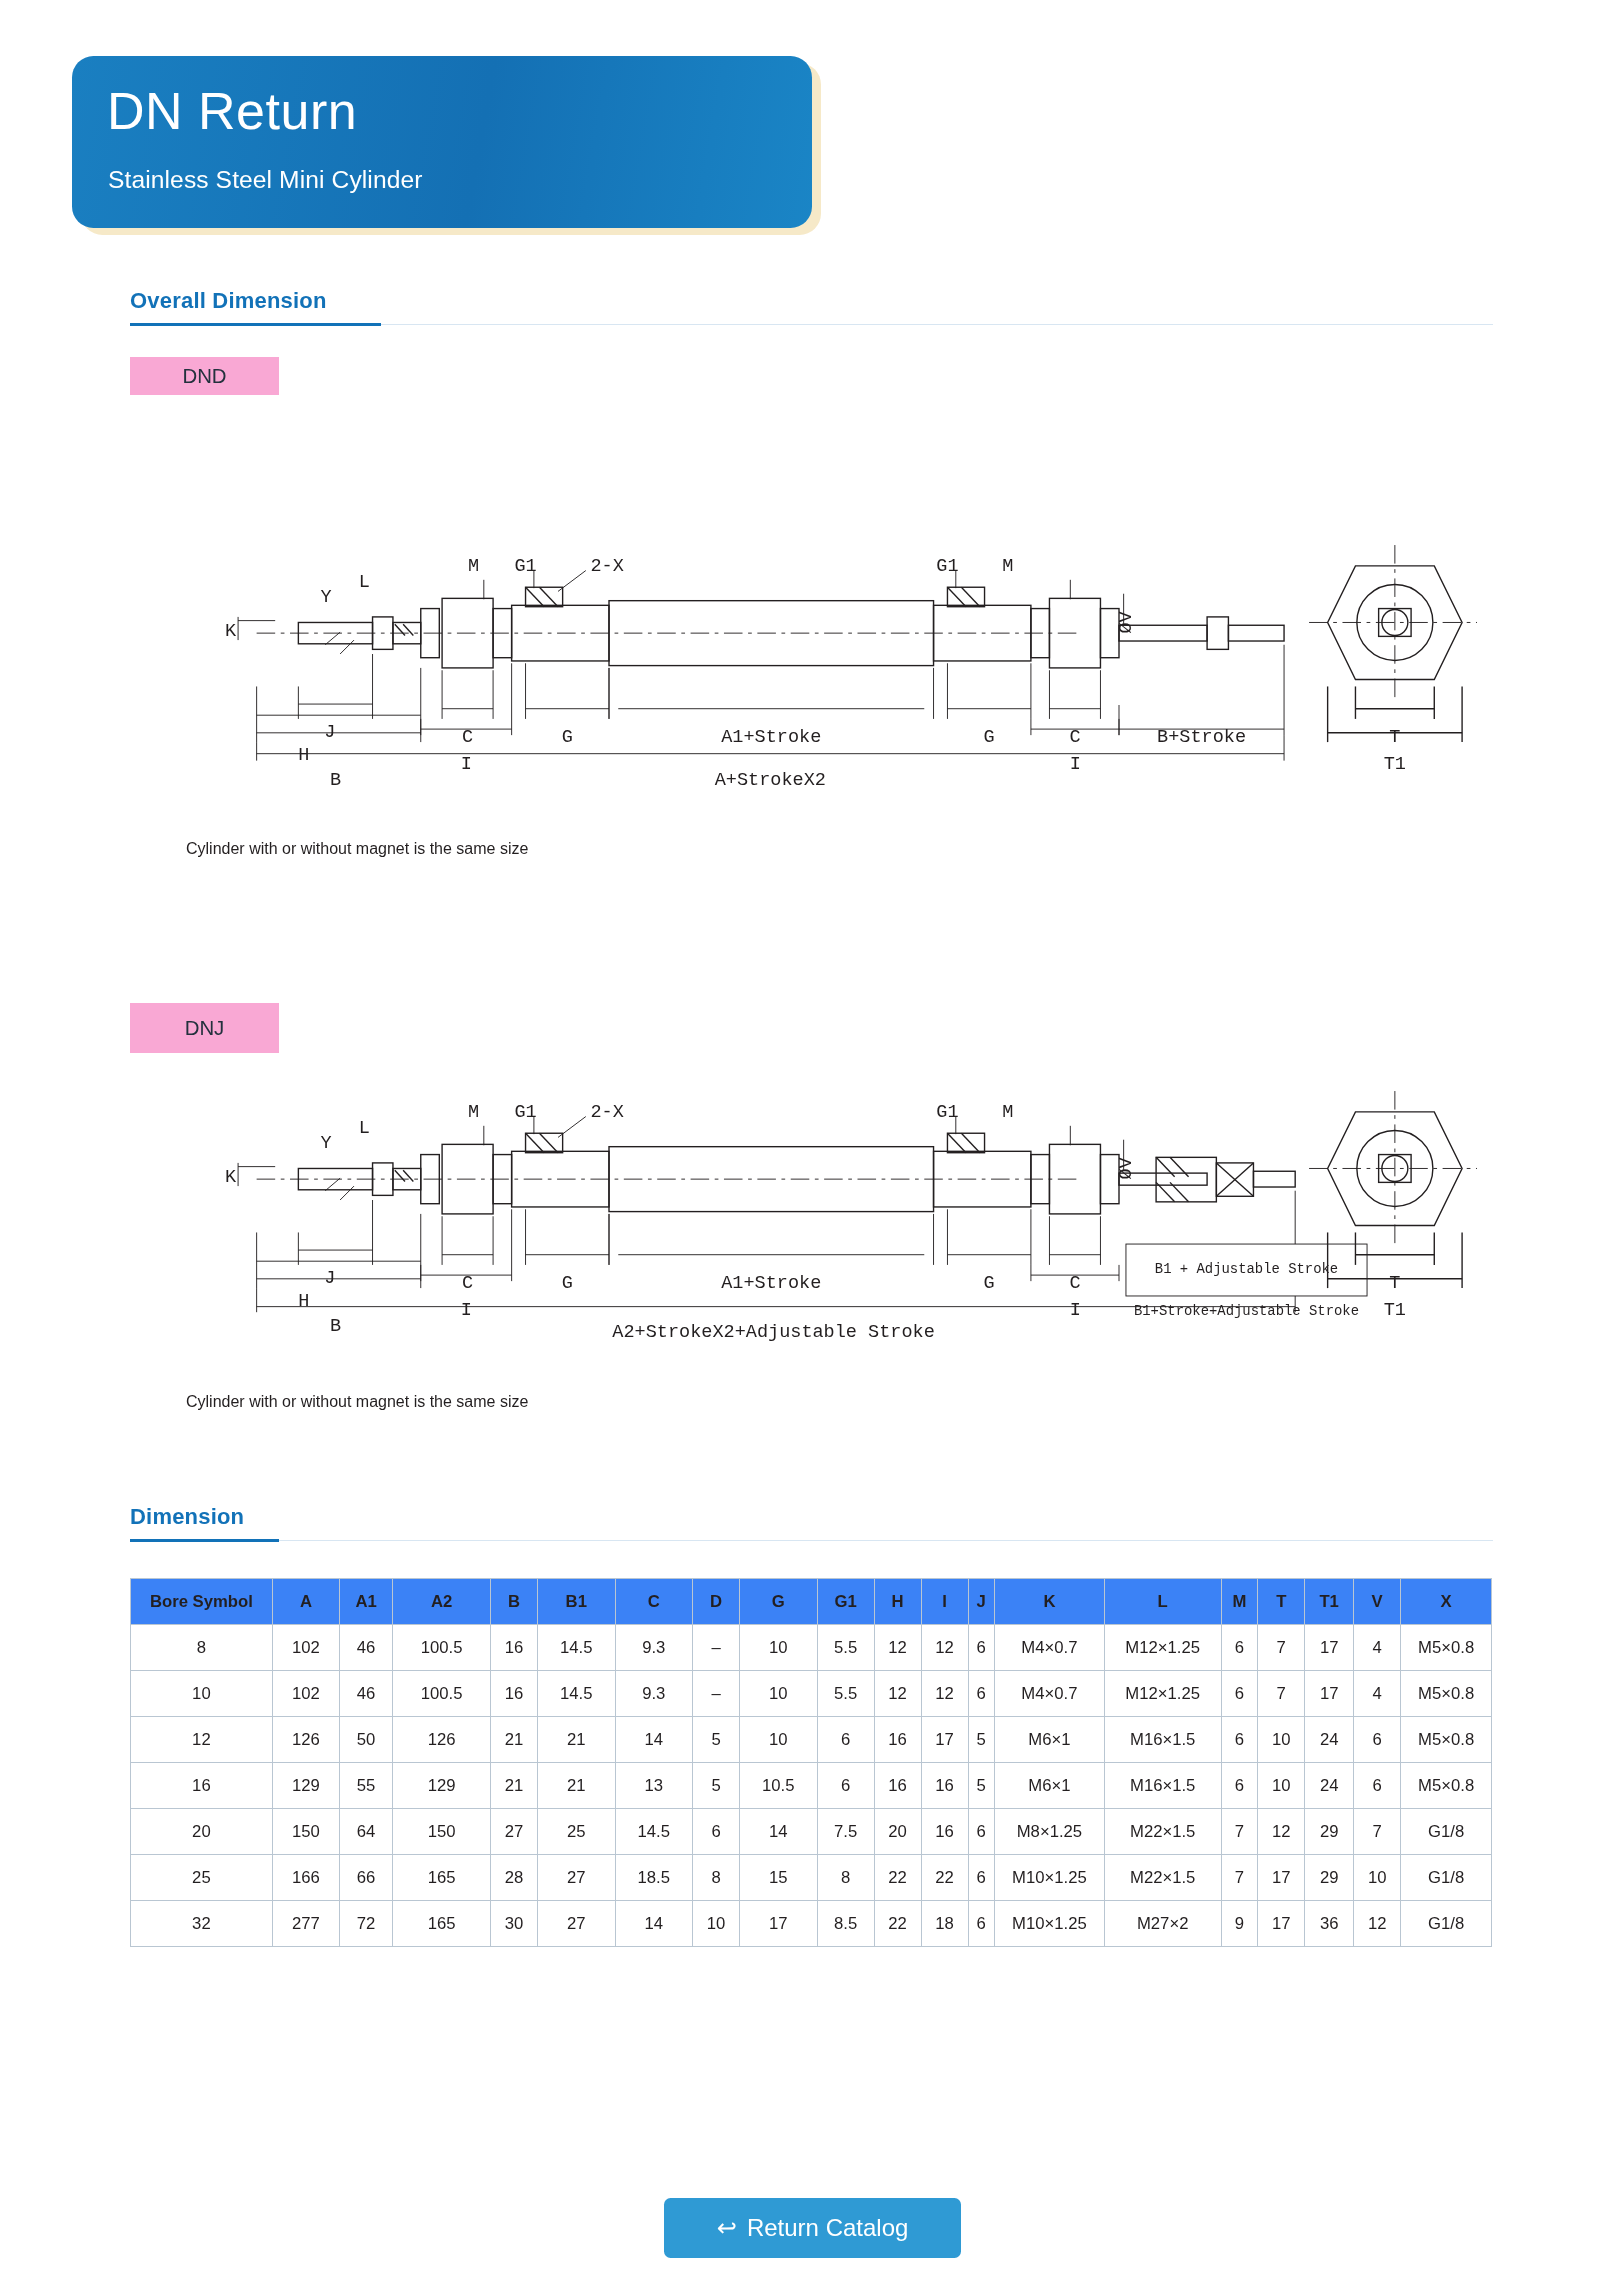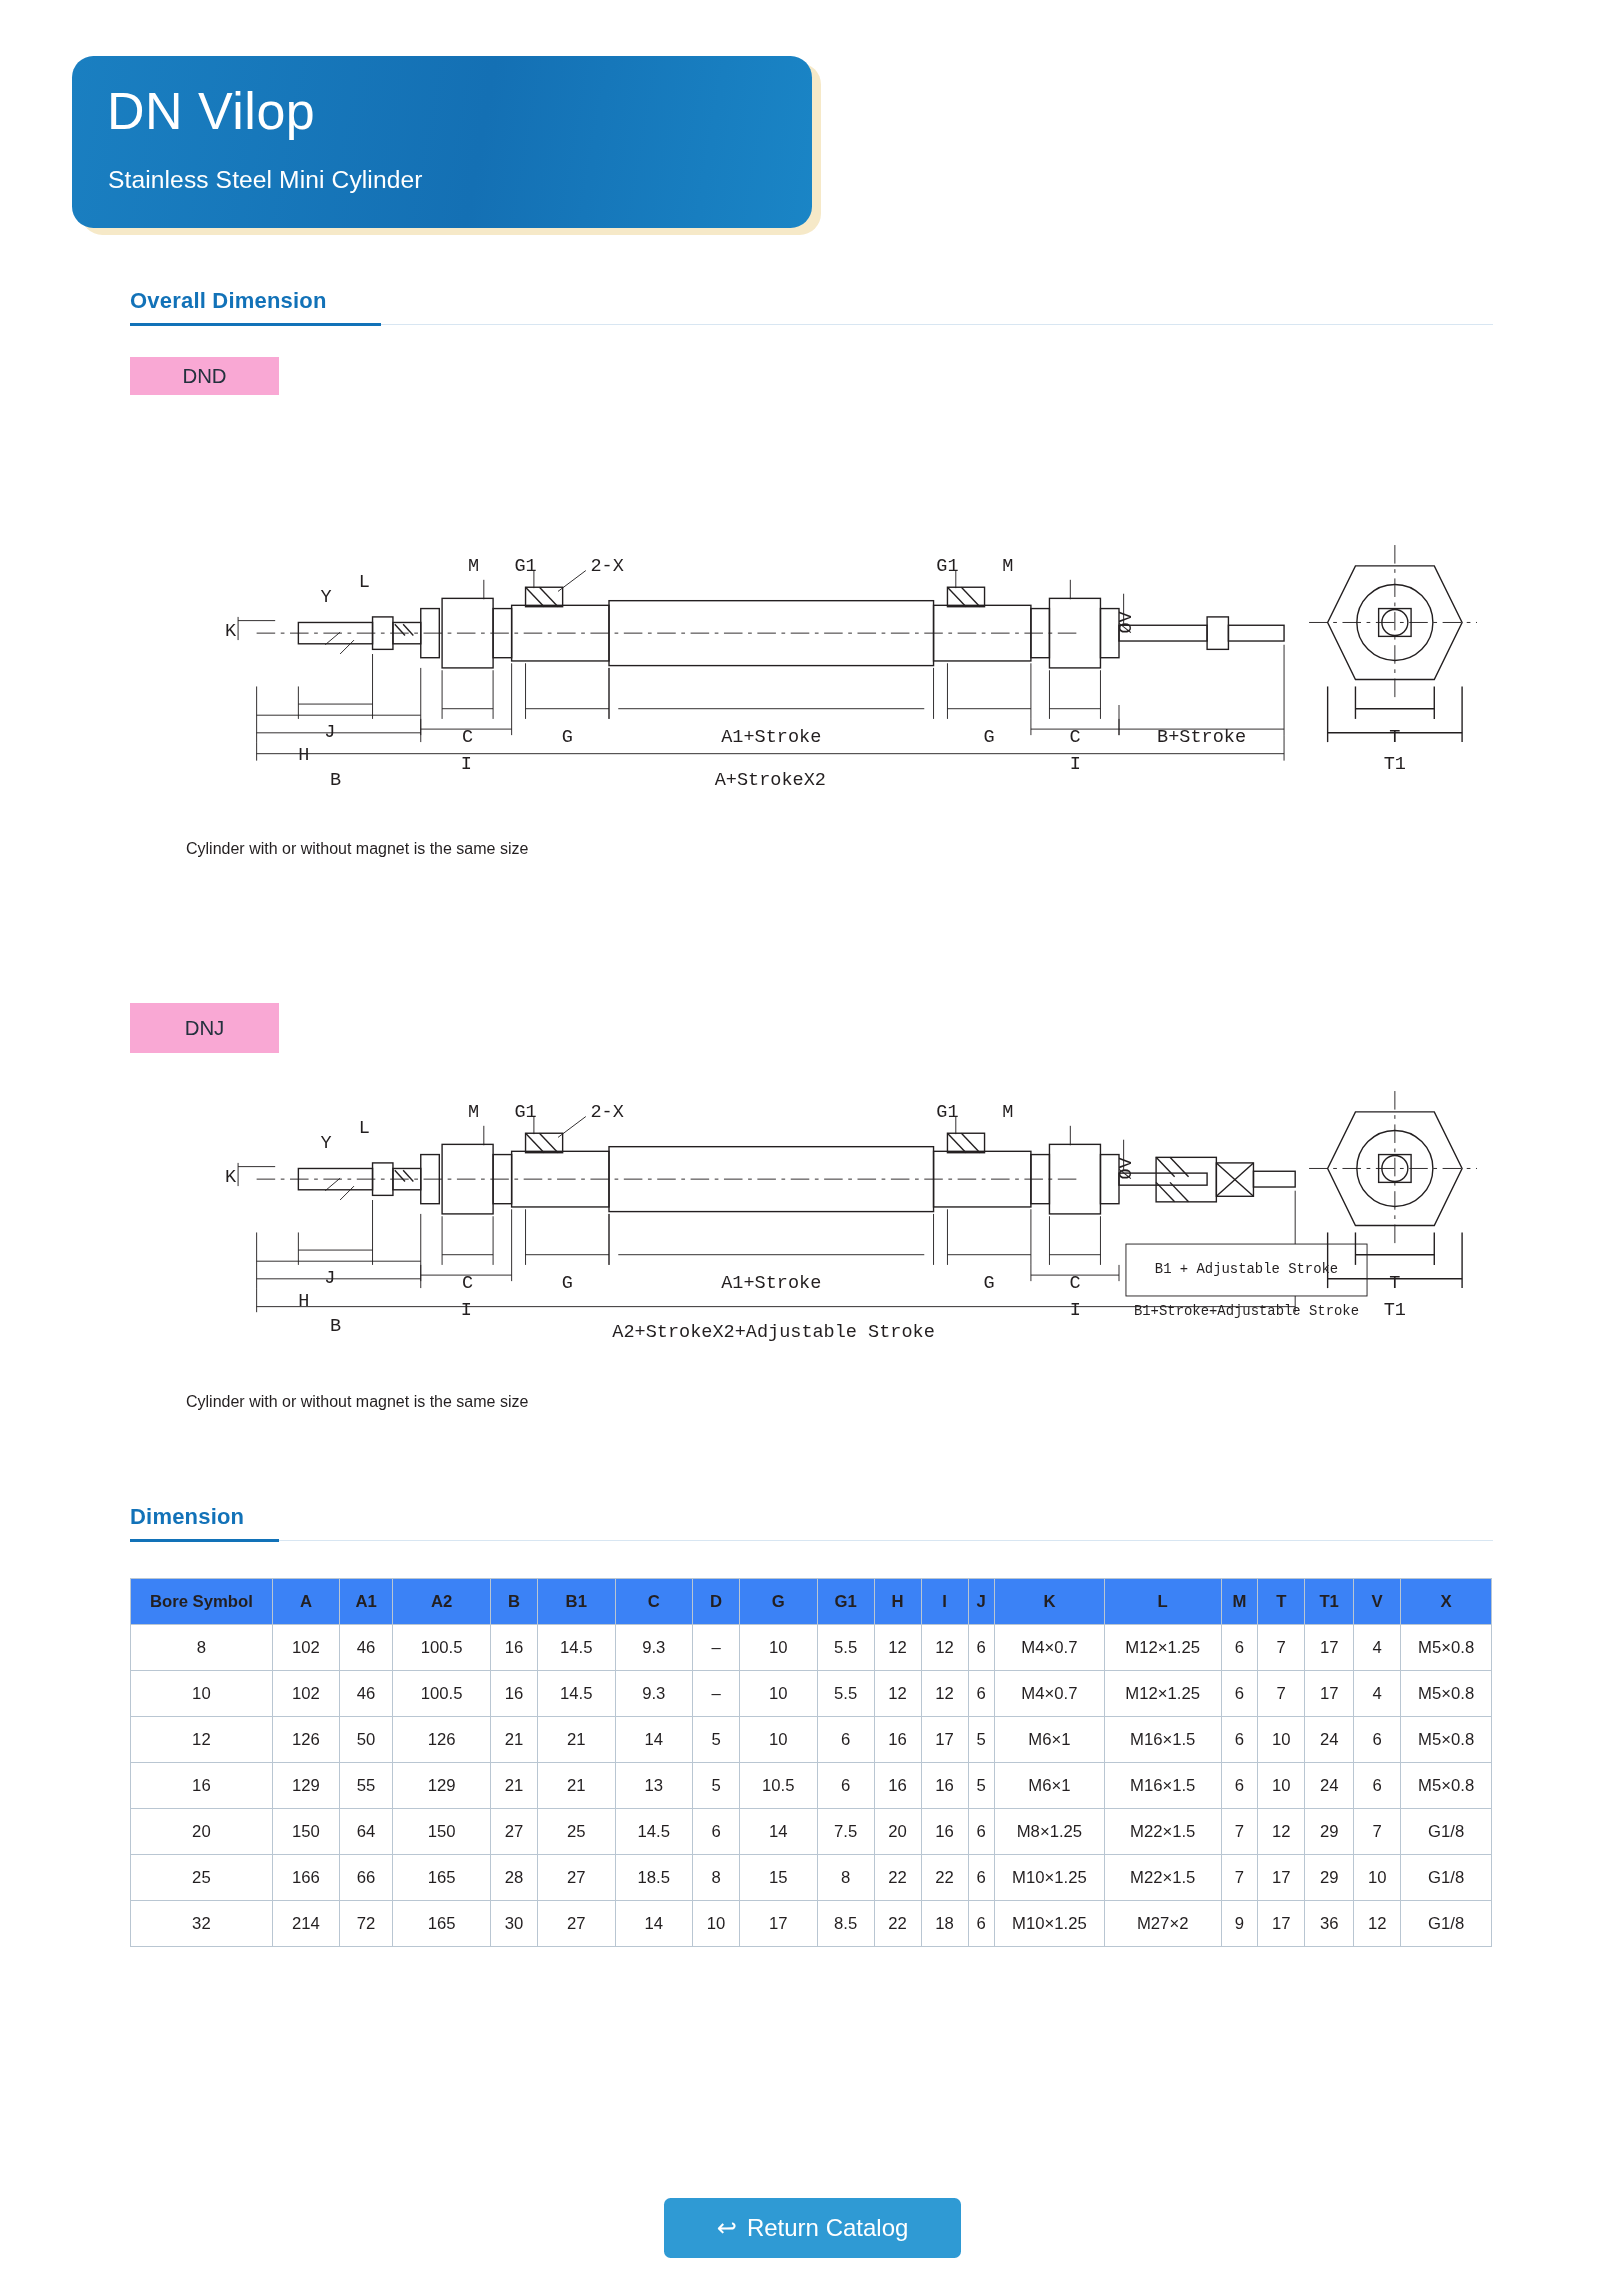--- a/index.html
+++ b/index.html
@@ -90,21 +90,21 @@
   }
   .ret-ico{ font-size:24px; }
 </style>
 </head>
 <body>
 
 <div class="page">
 
   <div class="hdr-shadow"></div>
   <div class="hdr-band"></div>
-  <div class="hdr-title">DN Vilop</div>
+  <div class="hdr-title">DN Return</div>
   <div class="hdr-sub">Stainless Steel Mini Cylinder</div>
 
 
   <div class="sec-title" style="left:130px; top:288px;">Overall Dimension</div>
   <div class="sec-rule" style="left:130px; top:323px; width:251px;"></div>
   <div class="sec-rule-light" style="left:381px; top:324px; width:1112px;"></div>
 
   <div class="tagbox" style="left:130px; top:357px; width:149px; height:38px;">DND</div>
 
   <svg class="dwg" style="left:200px; top:501px;" width="1277" height="306" viewBox="0 0 2750 660">
@@ -547,21 +547,21 @@
             <td>M10×1.25</td>
             <td>M22×1.5</td>
             <td>7</td>
             <td>17</td>
             <td>29</td>
             <td>10</td>
             <td>G1/8</td>
           </tr>
           <tr>
             <td>32</td>
-            <td>214</td>
+            <td>277</td>
             <td>72</td>
             <td>165</td>
             <td>30</td>
             <td>27</td>
             <td>14</td>
             <td>10</td>
             <td>17</td>
             <td>8.5</td>
             <td>22</td>
             <td>18</td>

